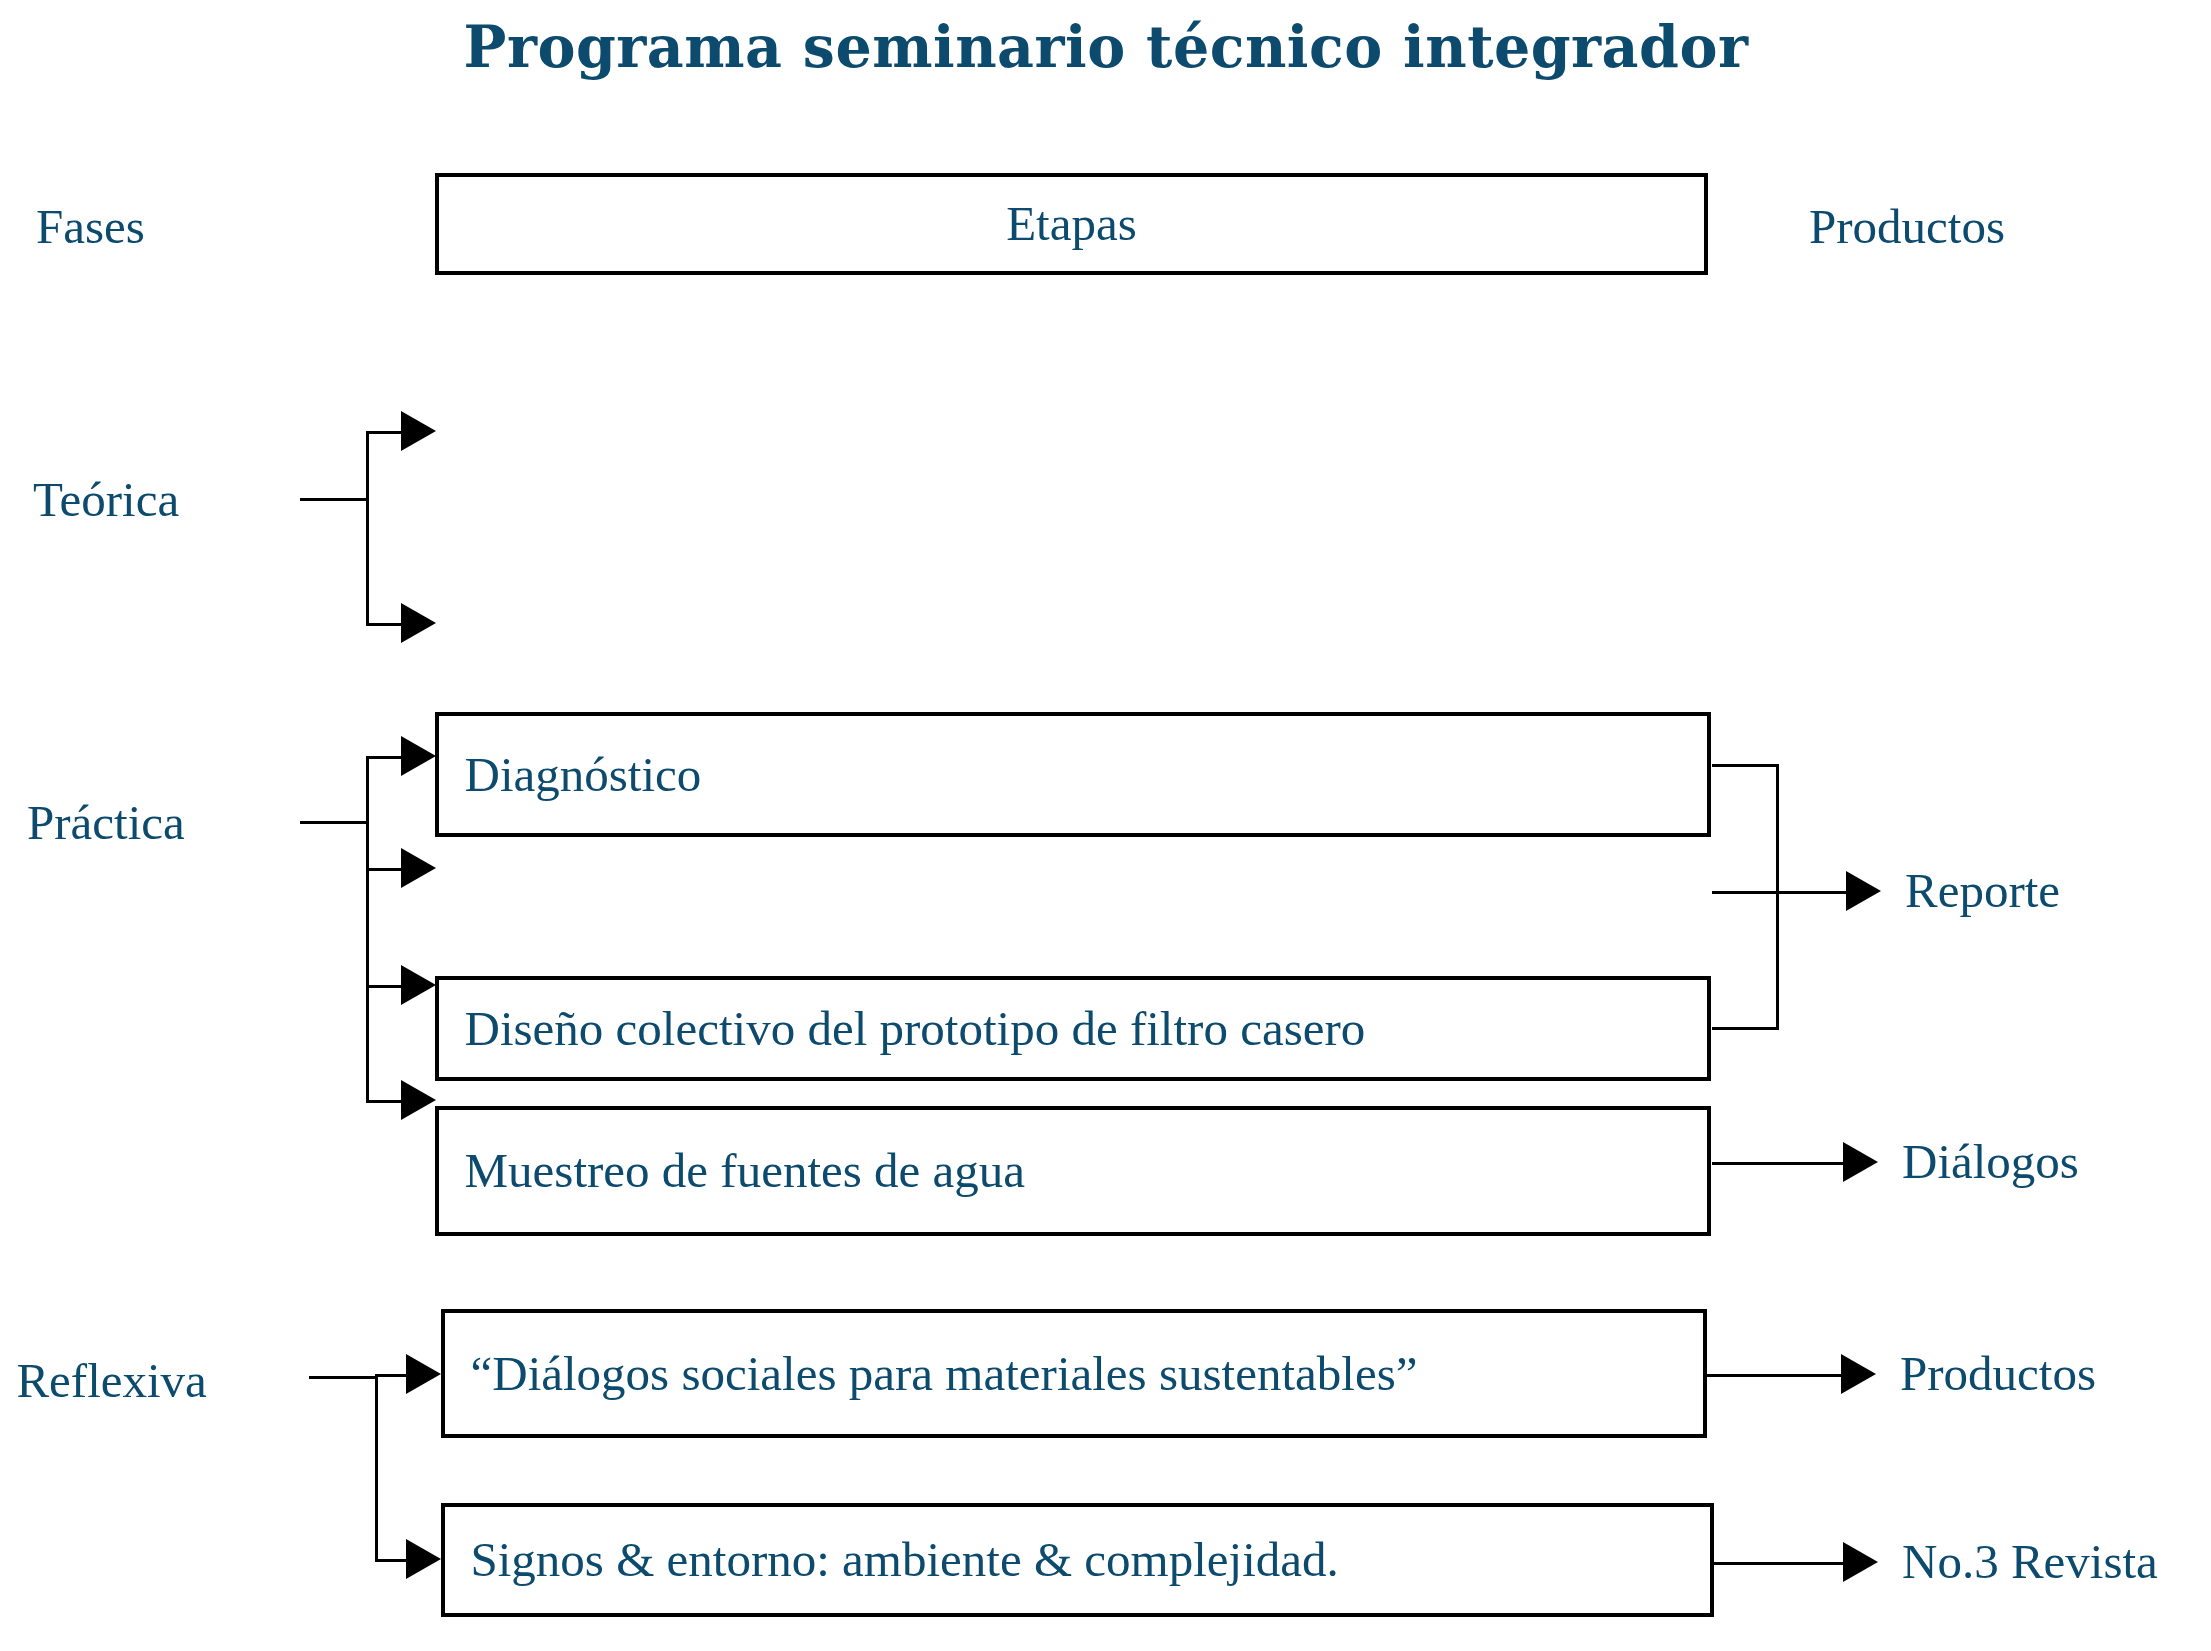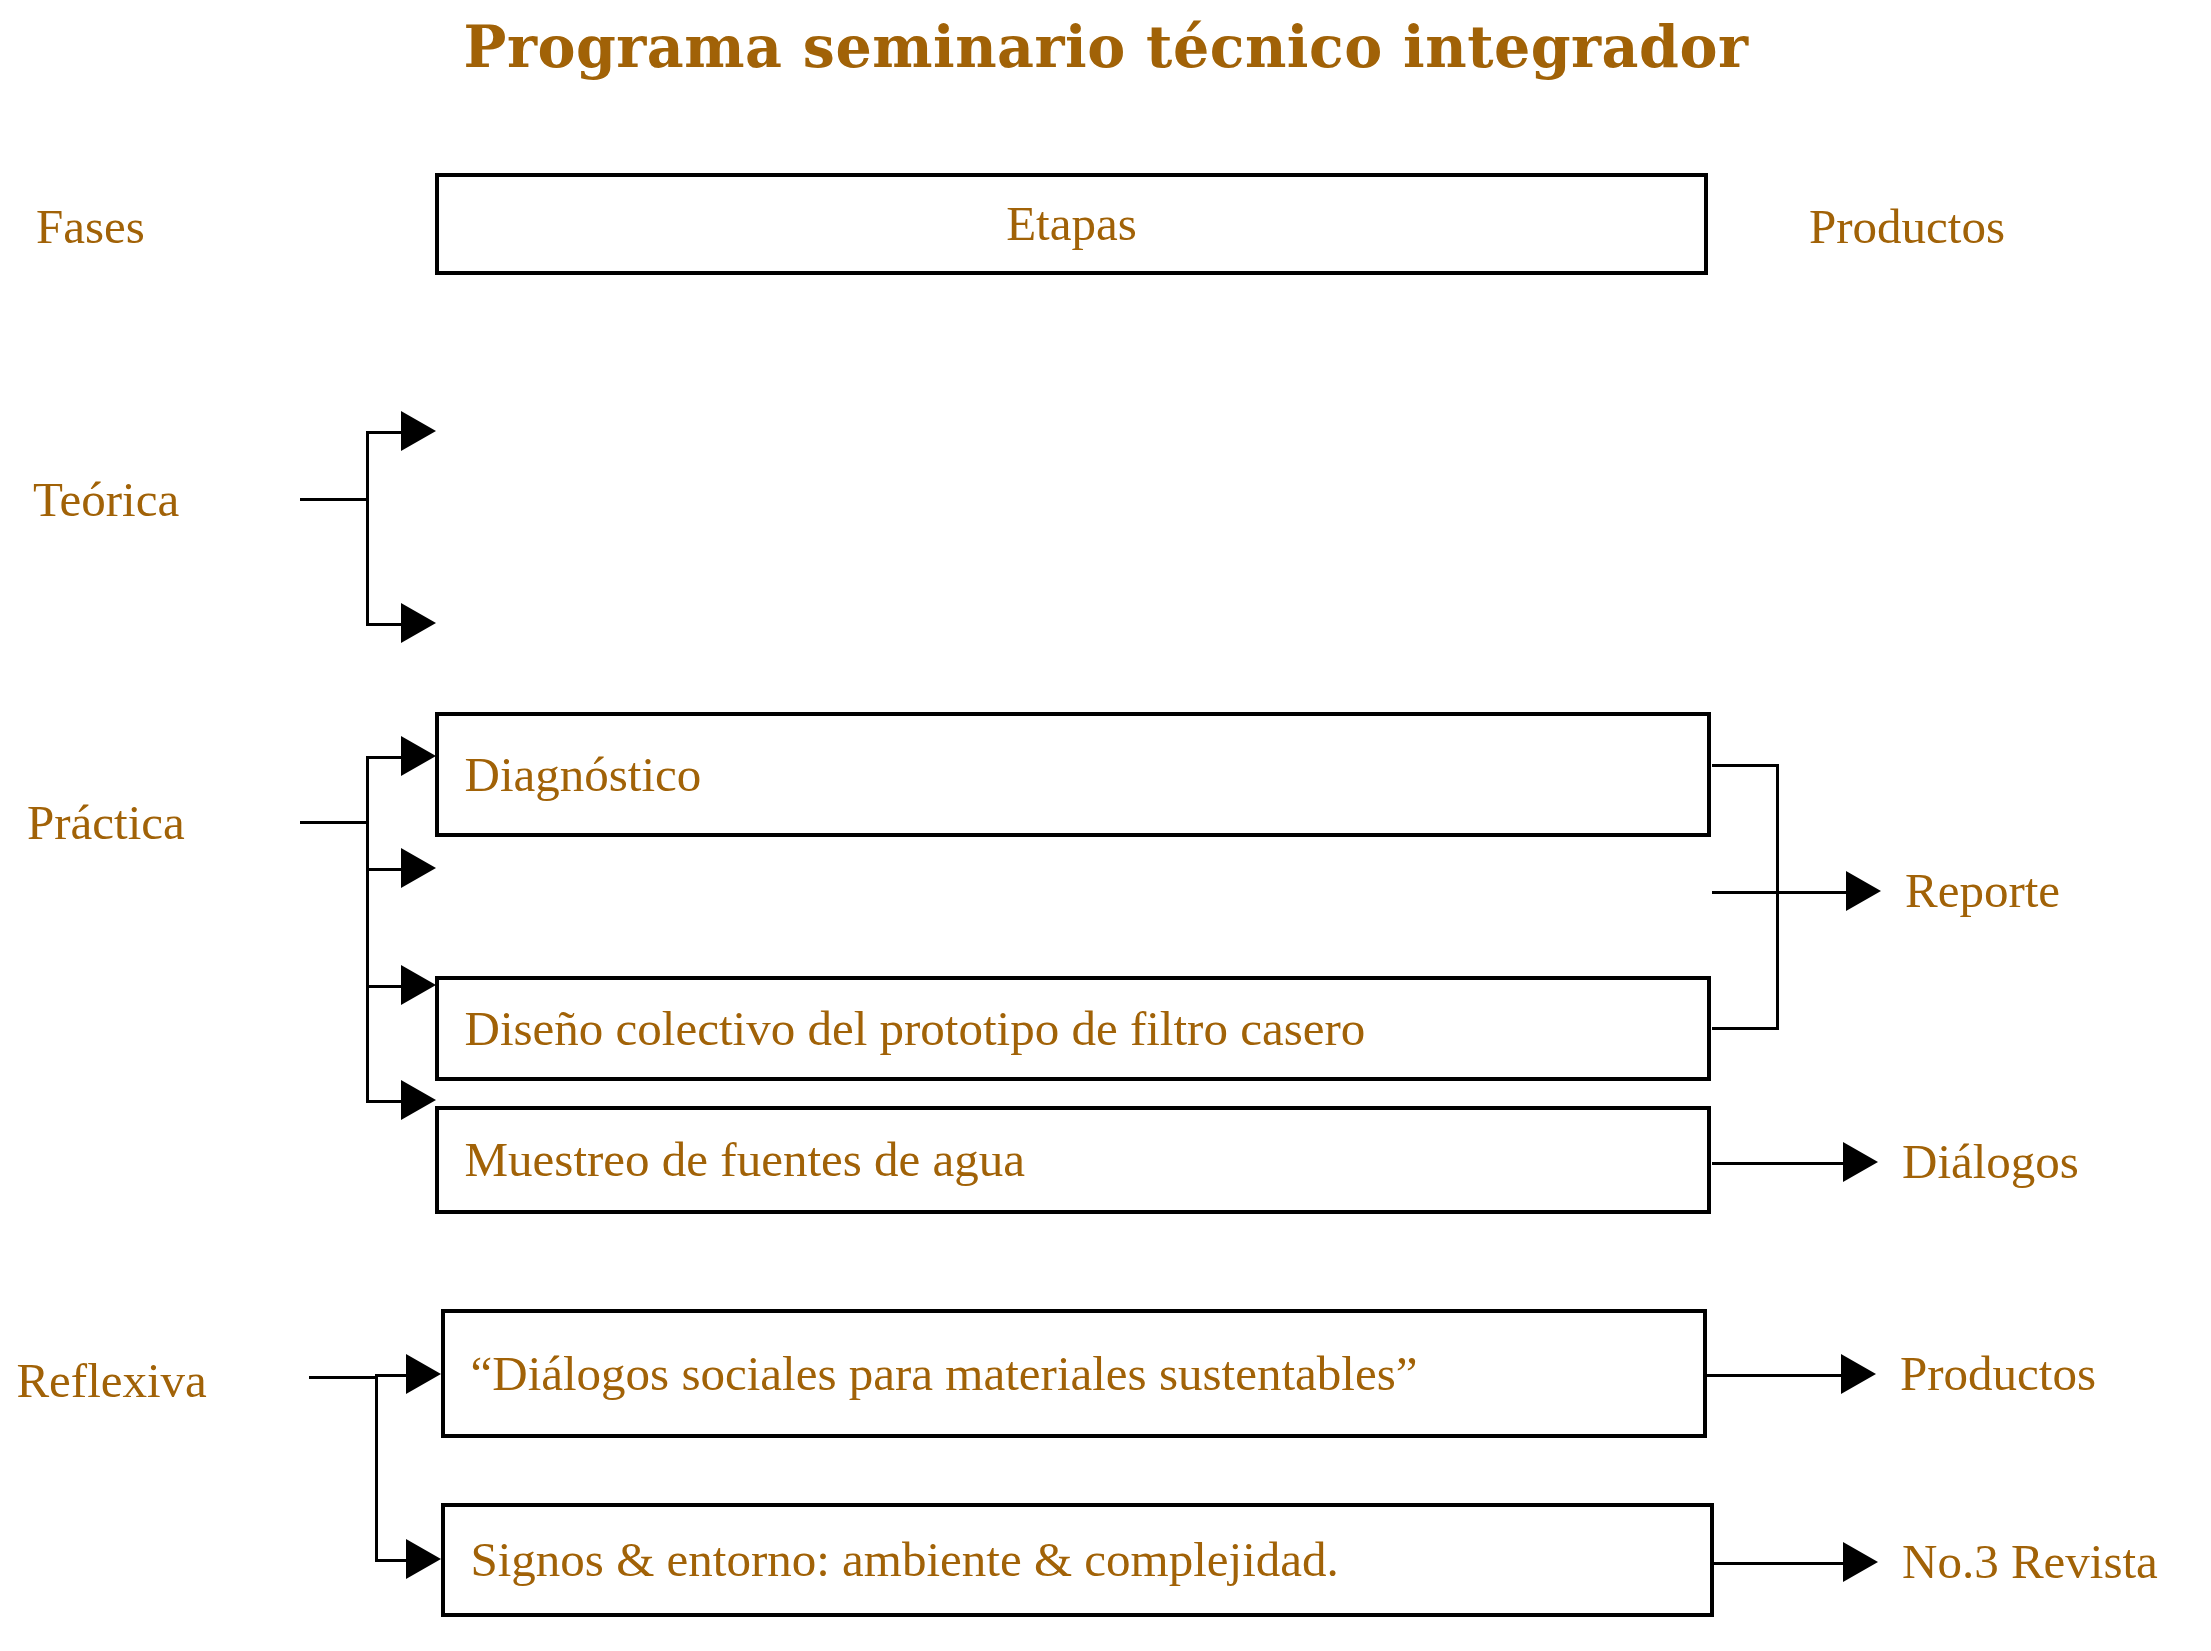--- a/index.html
+++ b/index.html
@@ -6,21 +6,21 @@
     margin: 0;
     padding: 0;
     background: #ffffff;
   }
   #canvas {
     position: relative;
     width: 2212px;
     height: 1652px;
     background: #ffffff;
     font-family: "Liberation Serif", "DejaVu Serif", serif;
-    color: #a16207;
+    color: #0c4a6e;
     overflow: hidden;
   }
   
   .title {
     position: absolute;
     left: 0;
     top: 12.7px;
     width: 2212px;
     text-align: center;
     font-family: "DejaVu Serif", "Liberation Serif", serif;
@@ -114,21 +114,21 @@
 
   <div class="box left" style="left:435px; top:712px; width:1276px; height:125px;">
     <span class="box-text">Diagnóstico</span>
   </div>
 
 
   <div class="box left" style="left:435px; top:976px; width:1276px; height:105px;">
     <span class="box-text">Diseño colectivo del prototipo de filtro casero</span>
   </div>
 
-  <div class="box left" style="left:435px; top:1106px; width:1276px; height:108px;">
+  <div class="box left" style="left:435px; top:1106px; width:1276px; height:130px;">
     <span class="box-text">Muestreo de fuentes de agua</span>
   </div>
 
   <div class="box left" style="left:441px; top:1309px; width:1266px; height:129px;">
     <span class="box-text">“Diálogos sociales para materiales sustentables”</span>
   </div>
 
   <div class="box left" style="left:441px; top:1503px; width:1273px; height:114px;">
     <span class="box-text">Signos &amp;  entorno: ambiente &amp; complejidad.</span>
   </div>

